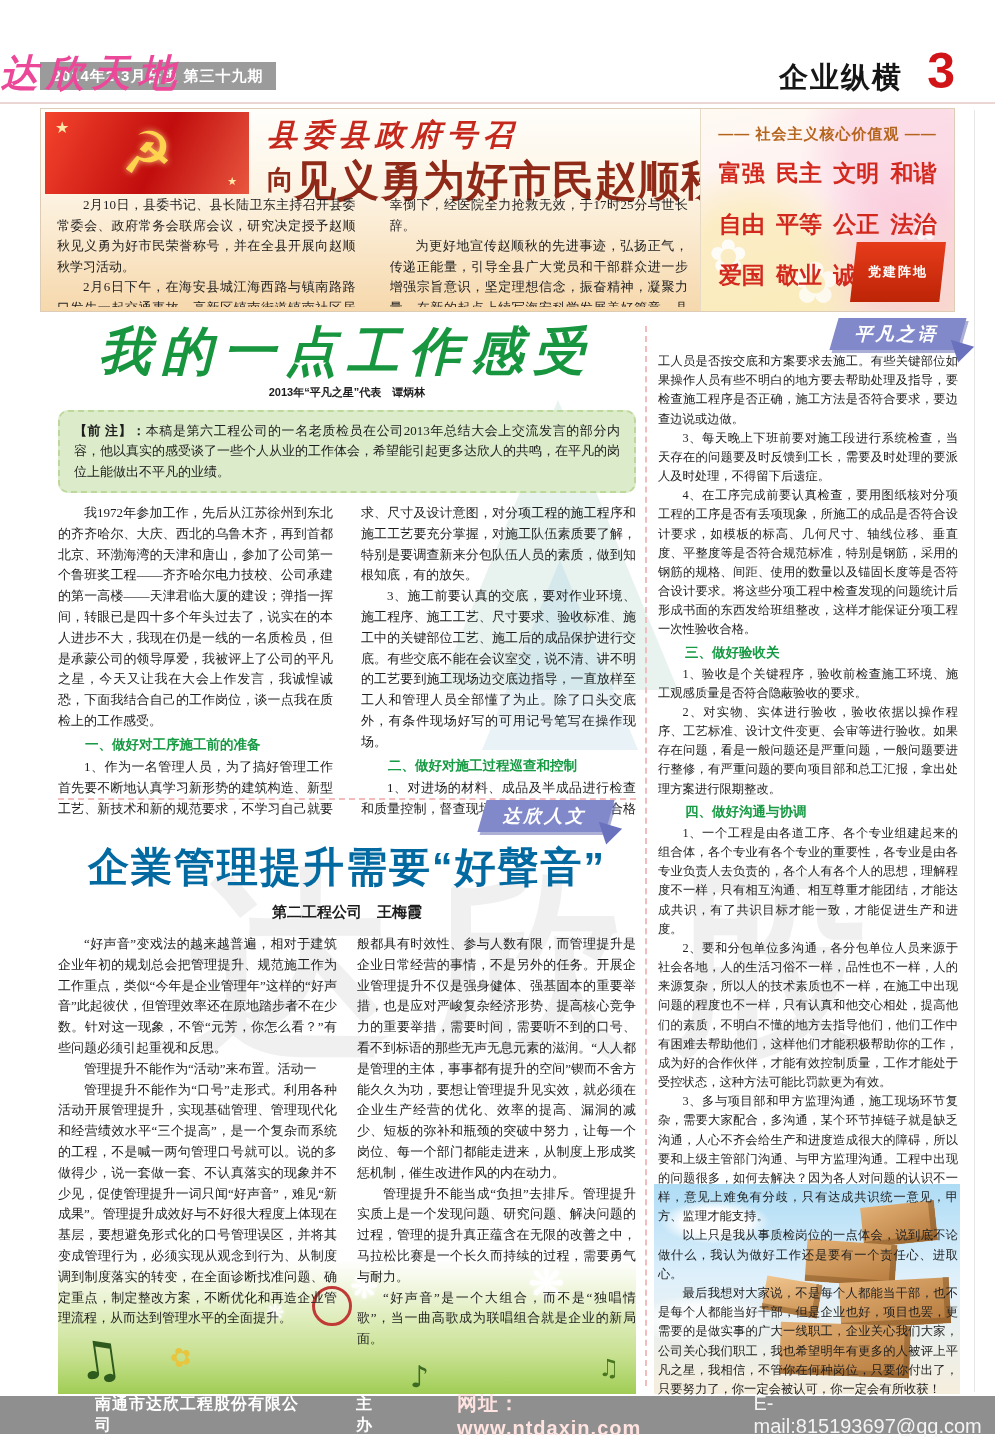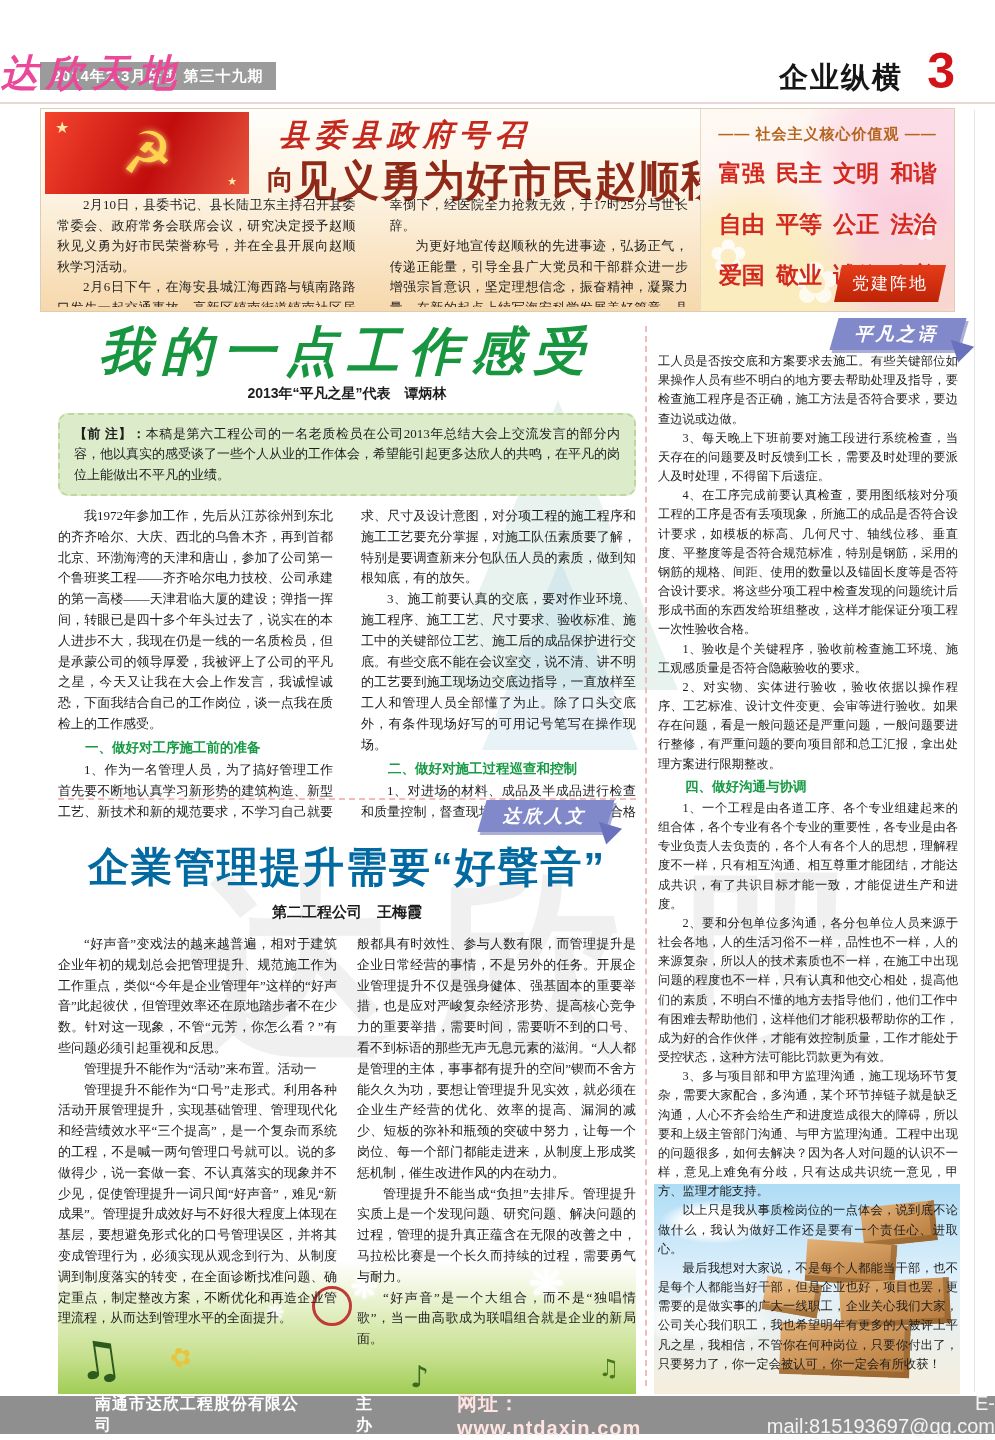--- a/index.html
+++ b/index.html
@@ -26,21 +26,21 @@
   .top-left { flex:1; position:relative;
     background:linear-gradient(180deg,#fffefb 0%,#fdf4e4 40%,#f6d8ac 100%); overflow:hidden; }
   .emblem { position:absolute; left:4px; top:3px; width:204px; height:82px;
     background:linear-gradient(115deg,#f4452d 0%,#c10d0d 55%,#e9573f 100%);
     display:flex; align-items:center; justify-content:center; overflow:hidden; }
   .emblem .sickle { font-family:"DejaVu Sans",sans-serif; font-size:58px; color:#ffd34d;
     text-shadow:0 0 6px rgba(255,230,140,.9); line-height:1; }
   .emblem .star1, .emblem .star2 { position:absolute; color:#ffe9a8; font-family:"DejaVu Sans",sans-serif; }
   .emblem .star1 { left:10px; top:6px; font-size:16px; }
   .emblem .star2 { right:12px; bottom:6px; font-size:11px; }
-  .kicker { position:absolute; left:238px; top:6px; font-family:"DejaVu Serif",serif;
+  .kicker { position:absolute; left:226px; top:6px; font-family:"DejaVu Serif",serif;
     font-style:italic; font-weight:bold; font-size:30px; color:#c5281c; letter-spacing:6px; }
   .headline { position:absolute; left:226px; top:44px; white-space:nowrap; color:#8f2918; }
   .headline .h-sm { font-family:"Liberation Sans",sans-serif; font-weight:bold; font-size:27px; vertical-align:6px; }
   .headline .h-lg { font-family:"Liberation Sans",sans-serif; font-weight:bold; font-size:42px; letter-spacing:1px; }
   .top-body { position:absolute; left:16px; right:12px; top:86px; bottom:4px; display:flex; gap:34px; }
   .top-col { flex:1; font-size:13px; line-height:1.58; color:#1d1d1d; text-align:justify; overflow:hidden; }
 
   .top-right { width:254px; position:relative; border-left:1px solid #e8dbc6; overflow:hidden;
     background:
       radial-gradient(circle at 80% 20%, rgba(250,200,220,.55) 0 22%, transparent 40%),
@@ -50,22 +50,22 @@
   .flower { position:absolute; font-family:"DejaVu Sans",sans-serif; color:#fff; opacity:.85; }
   .fl1 { left:8px; bottom:28px; font-size:46px; }
   .fl2 { right:16px; bottom:64px; font-size:30px; opacity:.7; }
   .fl3 { left:90px; bottom:-6px; font-size:58px; opacity:.75; }
   .cv-head { margin-top:16px; text-align:center; color:#b5641d;
     font-family:"Liberation Sans",sans-serif; font-weight:bold; font-size:15px; letter-spacing:1px; }
   .cv-grid { position:relative; margin:14px 12px 0; display:grid; grid-template-columns:repeat(4,1fr);
     row-gap:20px; text-align:center; }
   .cv-grid span { font-family:"Liberation Sans",sans-serif; font-weight:bold; font-size:23px; color:#d2281e; }
   .pj-ribbon { position:absolute; right:8px; bottom:9px; background:linear-gradient(#e63c1b,#bd2406);
-    color:#fff; font-family:"Liberation Sans",sans-serif; font-weight:normal; font-size:17px;
-    padding:7px 18px; clip-path:polygon(7% 0,100% 0,93% 100%,0 100%); letter-spacing:2px; }
+    color:#fff; font-family:"Liberation Sans",sans-serif; font-weight:bold; font-size:13px;
+    padding:21px 18px; clip-path:polygon(7% 0,100% 0,93% 100%,0 100%); letter-spacing:2px; }
 
   
   .wm-triangle { position:absolute; left:438px; top:400px; width:0; height:0; z-index:0;
     border-left:120px solid transparent; border-right:120px solid transparent;
     border-bottom:290px solid rgba(150,200,185,.22); }
   .wm-triangle2 { position:absolute; left:482px; top:560px; width:0; height:0; z-index:0;
     border-left:78px solid transparent; border-right:78px solid transparent;
     border-bottom:190px solid rgba(140,190,215,.20); }
   .wm-text { position:absolute; left:190px; top:832px; z-index:0; font-family:"DejaVu Serif",serif;
     font-weight:bold; font-size:200px; color:rgba(110,110,110,.10); letter-spacing:40px;
@@ -80,21 +80,21 @@
     border-left:20px solid #6a72bd; border-top:14px solid transparent; border-bottom:10px solid transparent;
     transform:skewX(16deg) rotate(-18deg); }
   .ribbon-pfzy { left:834px; top:318px; }
   .ribbon-dxrw { left:482px; top:800px; }
 
   
   .mid-art { position:absolute; left:58px; top:324px; width:578px; z-index:1; }
   .mid-title { text-align:center; font-family:"DejaVu Serif",serif; font-style:italic; font-weight:bold;
     font-size:52px; color:#18953f; letter-spacing:10px; line-height:1.05; }
   .mid-byline { text-align:center; margin-top:6px; font-family:"Liberation Sans",sans-serif;
-    font-weight:bold; font-size:14px; color:#1c1c1c; }
+    font-weight:bold; font-size:11px; color:#1c1c1c; }
   .note-box { margin-top:10px; background:#dcecca; border:2px dashed #bcd89a; border-radius:10px;
     padding:9px 14px 8px; font-size:13.5px; line-height:1.58; color:#2a2a2a; text-align:justify; }
   .note-box b { font-weight:bold; }
   .mid-cols { display:flex; gap:28px; margin-top:10px; height:314px; overflow:hidden; }
   .mid-col { flex:1; overflow:hidden; }
   .coltext { font-size:13px; line-height:1.6; color:#1d1d1d; }
   .para { text-indent:2em; text-align:justify; }
   .sec-h { text-indent:2em; font-family:"Liberation Sans",sans-serif; font-weight:bold;
     color:#169a43; font-size:13.5px; margin:2px 0; }
 
@@ -138,21 +138,21 @@
     border:3px solid #c03a36; border-radius:50%; }
   .bfly { position:absolute; left:120px; bottom:26px; font-family:"DejaVu Sans",sans-serif;
     font-size:26px; color:#e8c53e; transform:rotate(-20deg); }
 
   
   .footer { position:absolute; left:0; right:0; top:1396px; height:38px; background:#8f8f8f;
     display:flex; align-items:center; color:#fff; font-family:"Liberation Sans",sans-serif; }
   .ft-company { margin-left:95px; font-weight:bold; font-size:16px; letter-spacing:1px; }
   .ft-host { margin-left:46px; font-weight:bold; font-size:16px; letter-spacing:2px; }
   .ft-site { margin-left:66px; font-weight:bold; font-size:20px; color:#ffe3e0; letter-spacing:1px; }
-  .ft-mail { margin-left:56px; font-size:20px; color:#f4f4f4;text-align:right; }
+  .ft-mail { margin-left:56px; font-size:20px; color:#f4f4f4; }
 </style>
 </head>
 <body>
 
 <div class="page">
 
   <div class="hdr-issue">2014年2-3月合版 第三十九期</div>
   <div class="hdr-masthead">达欣天地</div>
   <div class="hdr-section">企业纵横</div>
   <div class="hdr-pagenum">3</div>
@@ -244,20 +244,21 @@
       <div class="block b5"></div>
       <div class="block b1"></div>
       <div class="block b2"></div>
       <div class="block b3"></div>
       <div class="block b4"></div>
     </div>
     <div class="coltext">
       <div style="text-align:justify;">工人员是否按交底和方案要求去施工。有些关键部位如果操作人员有些不明白的地方要去帮助处理及指导，要检查施工程序是否正确，施工方法是否符合要求，要边查边说或边做。</div>
       <div class="para">3、每天晚上下班前要对施工段进行系统检查，当天存在的问题要及时反馈到工长，需要及时处理的要派人及时处理，不得留下后遗症。</div>
       <div class="para">4、在工序完成前要认真检查，要用图纸核对分项工程的工序是否有丢项现象，所施工的成品是否符合设计要求，如模板的标高、几何尺寸、轴线位移、垂直度、平整度等是否符合规范标准，特别是钢筋，采用的钢筋的规格、间距、使用的数量以及锚固长度等是否符合设计要求。将这些分项工程中检查发现的问题统计后形成书面的东西发给班组整改，这样才能保证分项工程一次性验收合格。</div>
+      <div class="sec-h">三、做好验收关</div>
       <div class="para">1、验收是个关键程序，验收前检查施工环境、施工观感质量是否符合隐蔽验收的要求。</div>
       <div class="para">2、对实物、实体进行验收，验收依据以操作程序、工艺标准、设计文件变更、会审等进行验收。如果存在问题，看是一般问题还是严重问题，一般问题要进行整修，有严重问题的要向项目部和总工汇报，拿出处理方案进行限期整改。</div>
       <div class="sec-h">四、做好沟通与协调</div>
       <div class="para">1、一个工程是由各道工序、各个专业组建起来的组合体，各个专业有各个专业的重要性，各专业是由各专业负责人去负责的，各个人有各个人的思想，理解程度不一样，只有相互沟通、相互尊重才能团结，才能达成共识，有了共识目标才能一致，才能促进生产和进度。</div>
       <div class="para">2、要和分包单位多沟通，各分包单位人员来源于社会各地，人的生活习俗不一样，品性也不一样，人的来源复杂，所以人的技术素质也不一样，在施工中出现问题的程度也不一样，只有认真和他交心相处，提高他们的素质，不明白不懂的地方去指导他们，他们工作中有困难去帮助他们，这样他们才能积极帮助你的工作，成为好的合作伙伴，才能有效控制质量，工作才能处于受控状态，这种方法可能比罚款更为有效。</div>
       <div class="para">3、多与项目部和甲方监理沟通，施工现场环节复杂，需要大家配合，多沟通，某个环节掉链子就是缺乏沟通，人心不齐会给生产和进度造成很大的障碍，所以要和上级主管部门沟通、与甲方监理沟通。工程中出现的问题很多，如何去解决？因为各人对问题的认识不一样，意见上难免有分歧，只有达成共识统一意见，甲方、监理才能支持。</div>
       <div class="para">以上只是我从事质检岗位的一点体会，说到底不论做什么，我认为做好工作还是要有一个责任心、进取心。</div>
       <div class="para">最后我想对大家说，不是每个人都能当干部，也不是每个人都能当好干部，但是企业也好，项目也罢，更需要的是做实事的广大一线职工，企业关心我们大家，公司关心我们职工，我也希望明年有更多的人被评上平凡之星，我相信，不管你在何种岗位，只要你付出了，只要努力了，你一定会被认可，你一定会有所收获！</div>
     </div>
   </div>

